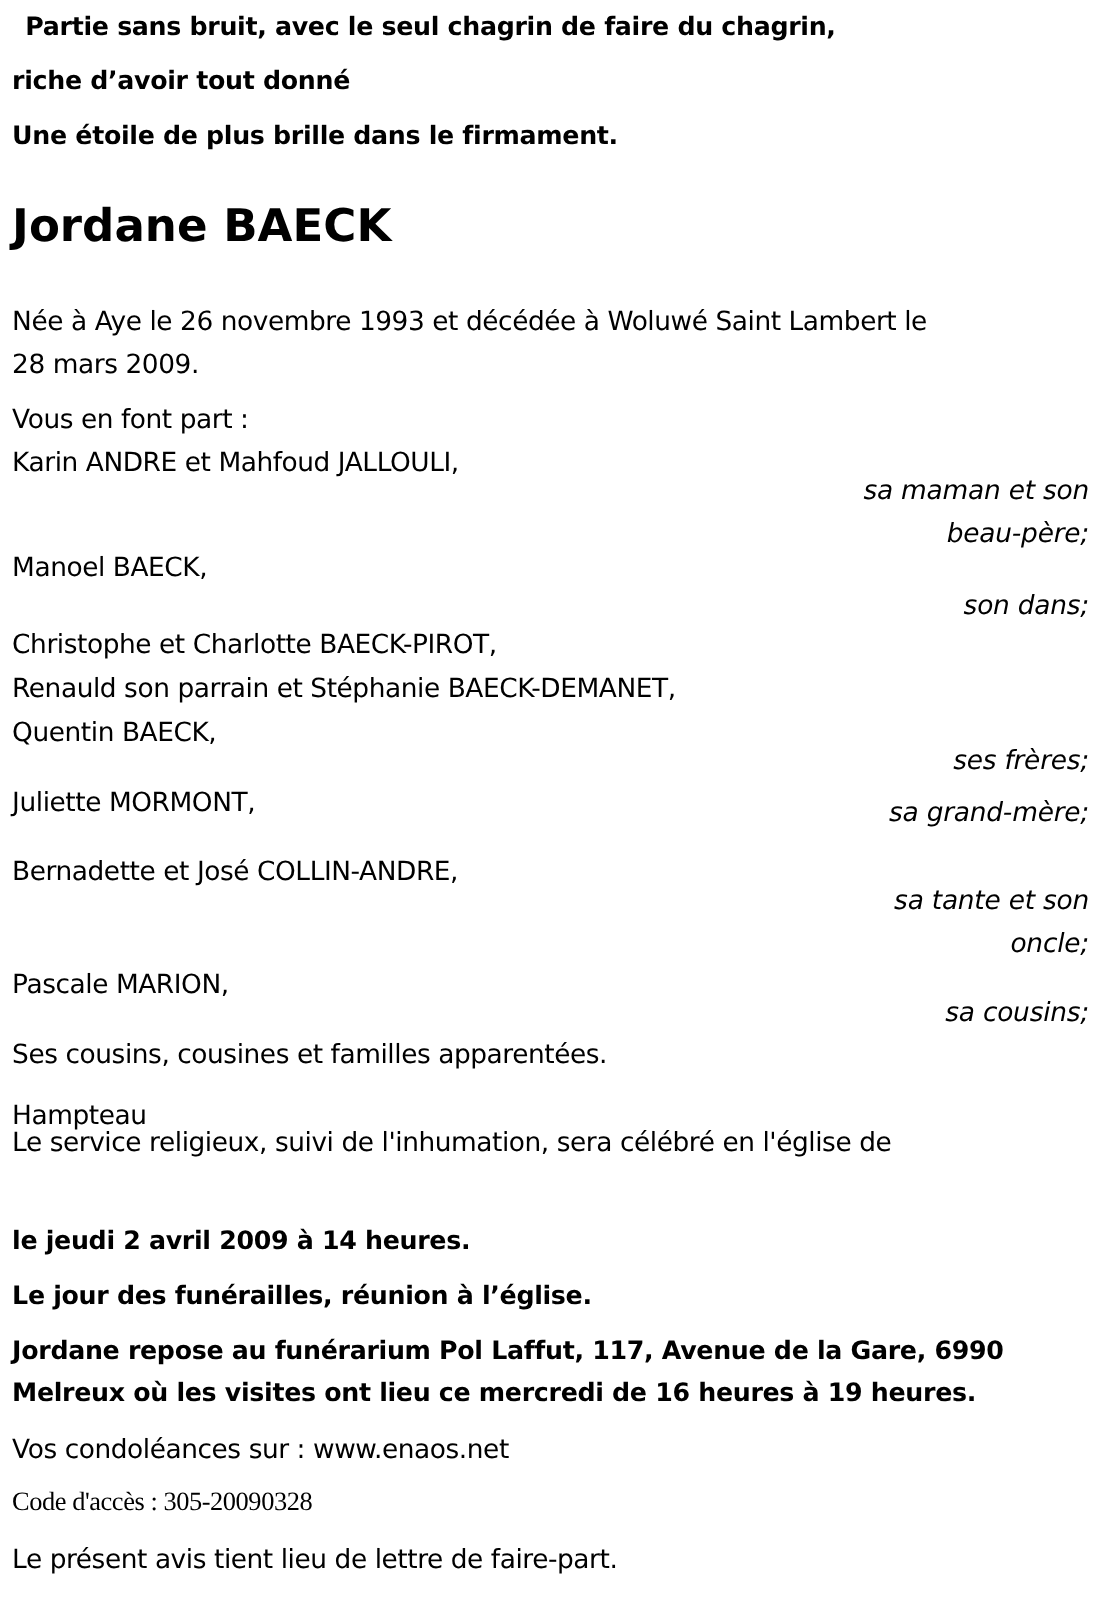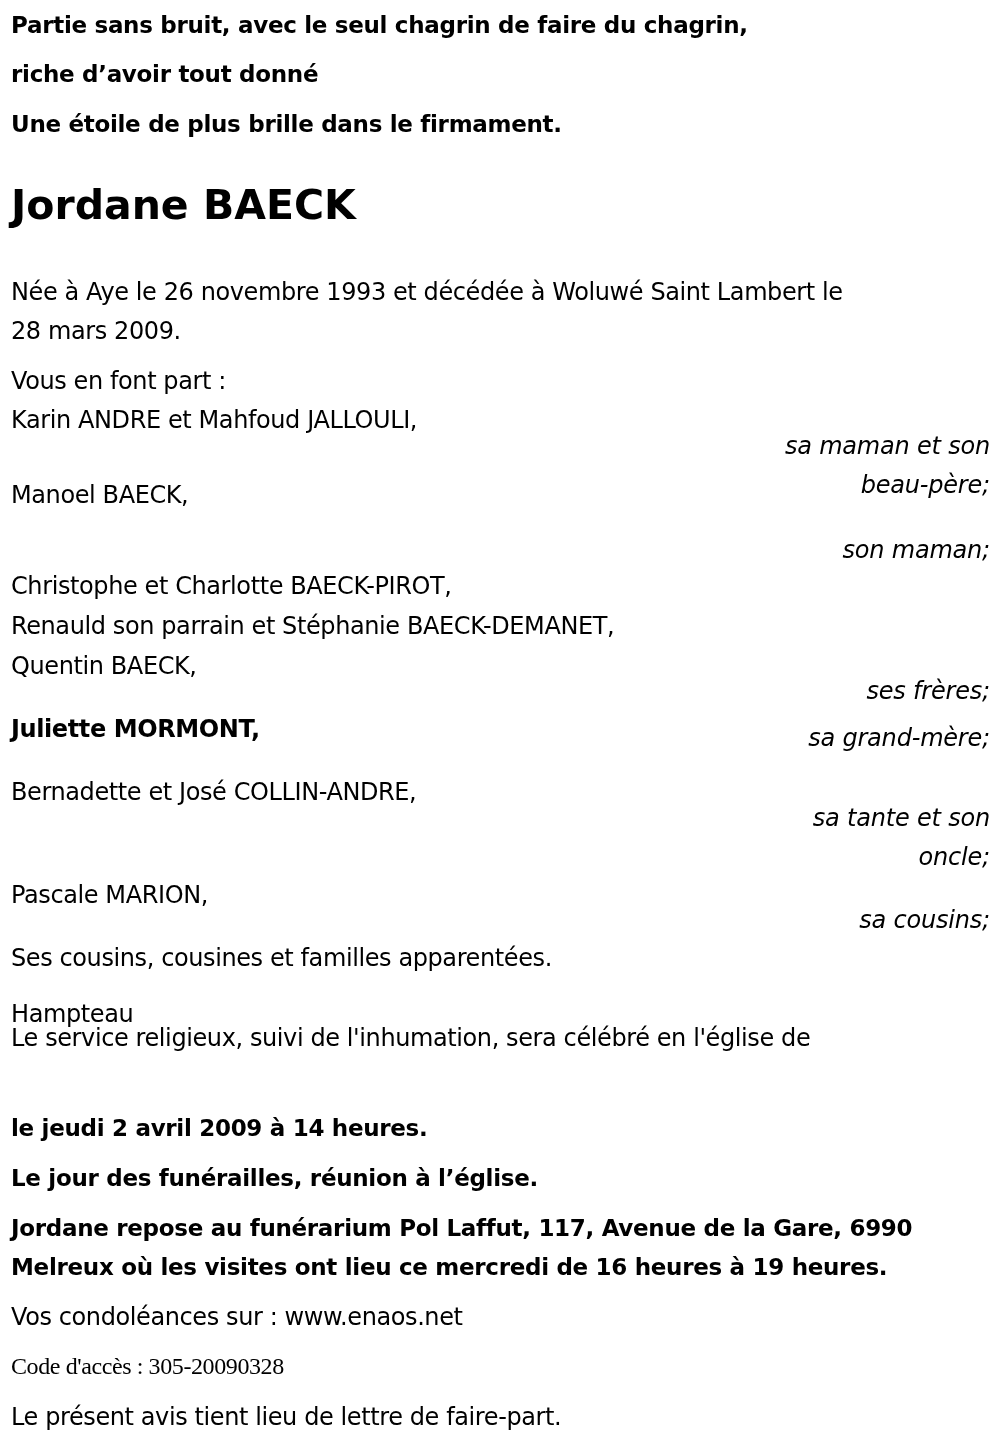--- a/index.html
+++ b/index.html
@@ -16,44 +16,44 @@
     .bold { font-weight: bold; font-size: 23px; letter-spacing: -0.3px; }
     .reg { font-size: 24px; letter-spacing: -0.4px; }
     .title { font-weight: bold; font-size: 41px; letter-spacing: 0px; }
     .rel { position: absolute; right: 0; text-align: left; font-style: italic; font-size: 24px; white-space: nowrap; letter-spacing: -0.2px; }
   </style>
 </head>
 <body>
 
 <div class="page">
 
-  <div class="line bold" style="top:12px;">Partie sans bruit, avec le seul chagrin de faire du chagrin,</div>
+  <div class="line bold" style="top:12px;margin-left:12px;">Partie sans bruit, avec le seul chagrin de faire du chagrin,</div>
   <div class="line bold" style="top:61px;">riche d’avoir tout donné</div>
   <div class="line bold" style="top:111px;">Une étoile de plus brille dans le firmament.</div>
 
   <div class="line title" style="top:181px;">Jordane BAECK</div>
 
   <div class="line reg" style="top:278px;">Née à Aye le 26 novembre 1993 et décédée à Woluwé Saint Lambert le</div>
   <div class="line reg" style="top:317px;">28 mars 2009.</div>
 
   <div class="line reg" style="top:367px;">Vous en font part :</div>
 
   <div class="line reg" style="top:406px;">Karin ANDRE et Mahfoud JALLOULI,</div>
   <div class="rel" style="top:432px;">sa maman et son</div>
   <div class="rel" style="top:471px;">beau-père;</div>
 
-  <div class="line reg" style="top:481px;">Manoel BAECK,</div>
-  <div class="rel" style="top:536px;">son maman;</div>
+  <div class="line reg" style="top:502px;">Manoel BAECK,</div>
+  <div class="rel" style="top:536px;">son dans;</div>
 
   <div class="line reg" style="top:572px;">Christophe et Charlotte BAECK-PIROT,</div>
   <div class="line reg" style="top:612px;">Renauld son parrain et Stéphanie BAECK-DEMANET,</div>
   <div class="line reg" style="top:652px;">Quentin BAECK,</div>
   <div class="rel" style="top:677px;">ses frères;</div>
 
-  <div class="line reg" style="top:715px;font-weight:bold;">Juliette MORMONT,</div>
+  <div class="line reg" style="top:715px;">Juliette MORMONT,</div>
   <div class="rel" style="top:724px;">sa grand-mère;</div>
 
   <div class="line reg" style="top:778px;">Bernadette et José COLLIN-ANDRE,</div>
   <div class="rel" style="top:804px;">sa tante et son</div>
   <div class="rel" style="top:843px;">oncle;</div>
 
   <div class="line reg" style="top:881px;">Pascale MARION,</div>
   <div class="rel" style="top:906px;">sa cousins;</div>
 
   <div class="line reg" style="top:944px;">Ses cousins, cousines et familles apparentées.</div>

